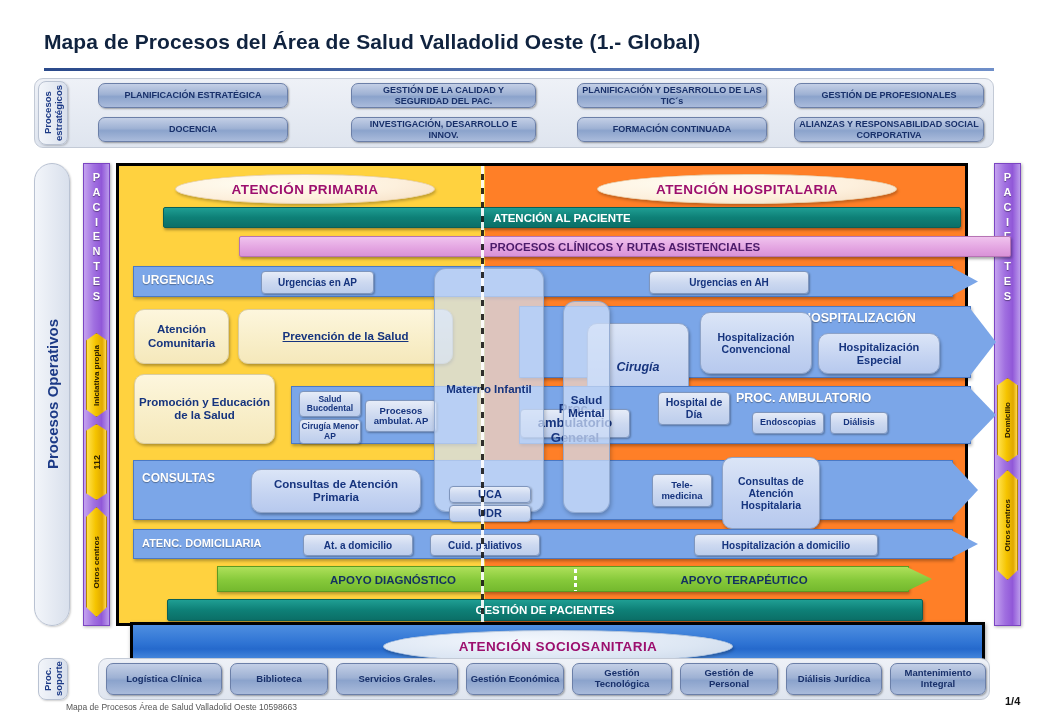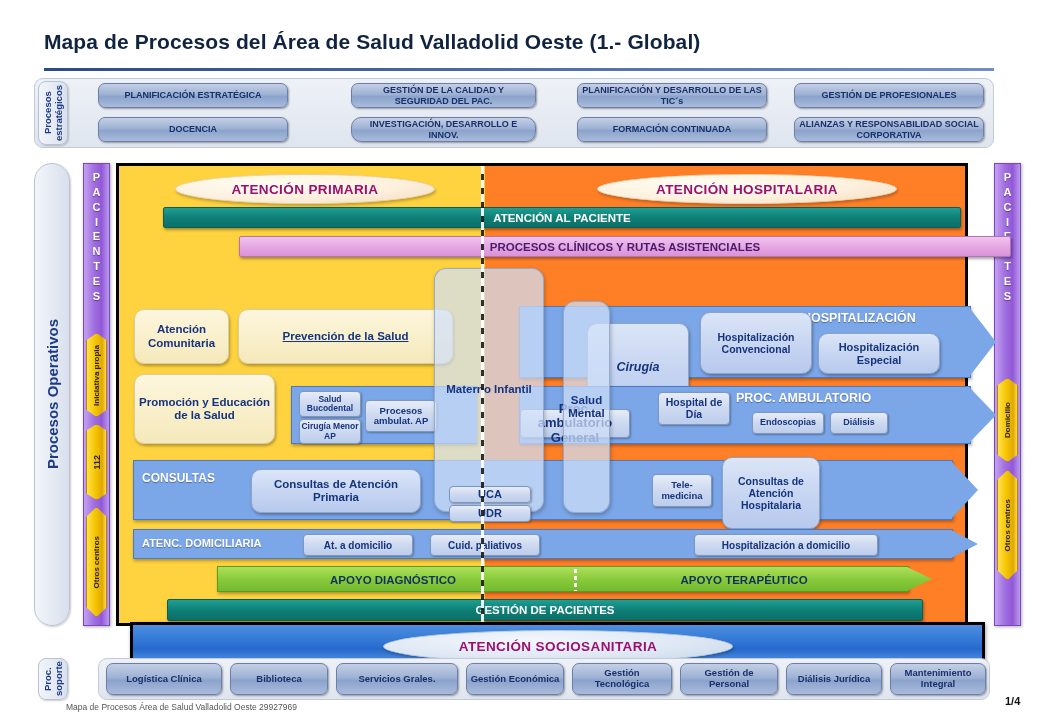--- a/index.html
+++ b/index.html
@@ -110,21 +110,21 @@
 <div class="abs sidelbl" style="left:38px;top:81px;width:30px;height:64px;font-size:9.5px;">
   <span class="vtext">Procesos estratégicos</span>
 </div>
 
 <div class="abs pill" style="left:98px;top:83px;width:190px;height:25px;font-size:9px;">PLANIFICACIÓN ESTRATÉGICA</div>
 <div class="abs pill" style="left:351px;top:83px;width:185px;height:25px;font-size:9px;">GESTIÓN DE LA CALIDAD Y SEGURIDAD DEL PAC.</div>
 <div class="abs pill" style="left:577px;top:83px;width:190px;height:25px;font-size:9px;">PLANIFICACIÓN Y DESARROLLO DE LAS TIC´s</div>
 <div class="abs pill" style="left:794px;top:83px;width:190px;height:25px;font-size:9px;">GESTIÓN DE PROFESIONALES</div>
 
 <div class="abs pill" style="left:98px;top:117px;width:190px;height:25px;font-size:9px;">DOCENCIA</div>
-<div class="abs pill" style="left:351px;top:117px;width:185px;height:25px;font-size:9px;border-radius:10px;">INVESTIGACIÓN, DESARROLLO  E INNOV.</div>
+<div class="abs pill" style="left:351px;top:117px;width:185px;height:25px;font-size:9px;">INVESTIGACIÓN, DESARROLLO  E INNOV.</div>
 <div class="abs pill" style="left:577px;top:117px;width:190px;height:25px;font-size:9px;">FORMACIÓN  CONTINUADA</div>
 <div class="abs pill" style="left:794px;top:117px;width:190px;height:25px;font-size:9px;">ALIANZAS  Y RESPONSABILIDAD SOCIAL CORPORATIVA</div>
 
 <div class="abs sidelbl" style="left:34px;top:163px;width:36px;height:463px;font-size:15px;border-radius:18px;">
   <span class="vtext">Procesos Operativos</span>
 </div>
 
 <div class="abs purplecol" style="left:83px;top:163px;width:27px;height:463px;"></div>
 <div class="abs pcletters" style="left:83px;top:170px;width:27px;font-size:11px;">
   <span style="display:block;">
@@ -174,20 +174,26 @@
   <div class="abs" id="zone-ap"></div>
   <div class="abs" id="zone-ah"></div>
 
   <div class="abs ellipse" style="left:56px;top:8px;width:260px;height:30px;font-size:13.5px;">ATENCIÓN PRIMARIA</div>
   <div class="abs ellipse" style="left:478px;top:8px;width:300px;height:30px;font-size:13.5px;">ATENCIÓN HOSPITALARIA</div>
 
   <div class="abs band band-teal" style="left:44px;top:41px;width:798px;height:21px;font-size:11.5px;">ATENCIÓN AL PACIENTE</div>
 
   <div class="abs band band-pink" style="left:120px;top:70px;width:772px;height:21px;font-size:11.5px;">PROCESOS CLÍNICOS Y RUTAS ASISTENCIALES</div>
 
+  <div class="abs arrow-row" style="left:14px;top:100px;width:820px;height:31px;">
+    <div class="arrow-head"></div>
+    <div class="abs rowlabel" style="left:8px;top:6px;font-size:12px;">URGENCIAS</div>
+    <div class="abs lbox" style="left:127px;top:4px;width:113px;height:23px;font-size:10px;">Urgencias en AP</div>
+    <div class="abs lbox" style="left:515px;top:4px;width:160px;height:23px;font-size:10px;">Urgencias en AH</div>
+  </div>
 
   <div class="abs creambox" style="left:15px;top:143px;width:95px;height:55px;font-size:11.5px;">Atención Comunitaria</div>
   <div class="abs creambox" style="left:119px;top:143px;width:215px;height:55px;font-size:11.5px;text-decoration:underline;">Prevención de la Salud</div>
   <div class="abs creambox" style="left:15px;top:208px;width:141px;height:70px;font-size:11.5px;">Promoción  y Educación de la Salud</div>
 
   <div class="abs arrow-row" style="left:400px;top:140px;width:452px;height:72px;">
     <div class="arrow-head"></div>
     <div class="abs rowlabel" style="left:282px;top:4px;font-size:12.5px;">HOSPITALIZACIÓN</div>
     <div class="abs bigbox" style="left:67px;top:16px;width:102px;height:88px;font-size:12.5px;font-style:italic;">Cirugía</div>
     <div class="abs bigbox" style="left:180px;top:5px;width:112px;height:62px;font-size:10.5px;">Hospitalización Convencional</div>
@@ -257,14 +263,14 @@
 
 <div class="abs pill" style="left:106px;top:663px;width:116px;height:32px;font-size:9.5px;">Logística Clínica</div>
 <div class="abs pill" style="left:230px;top:663px;width:98px;height:32px;font-size:9.5px;">Biblioteca</div>
 <div class="abs pill" style="left:336px;top:663px;width:122px;height:32px;font-size:9.5px;">Servicios Grales.</div>
 <div class="abs pill" style="left:466px;top:663px;width:98px;height:32px;font-size:9.5px;">Gestión Económica</div>
 <div class="abs pill" style="left:572px;top:663px;width:100px;height:32px;font-size:9.5px;">Gestión Tecnológica</div>
 <div class="abs pill" style="left:680px;top:663px;width:98px;height:32px;font-size:9.5px;">Gestión de Personal</div>
 <div class="abs pill" style="left:786px;top:663px;width:96px;height:32px;font-size:9.5px;">Diálisis Jurídica</div>
 <div class="abs pill" style="left:890px;top:663px;width:96px;height:32px;font-size:9.5px;">Mantenimiento Integral</div>
 
-<div class="abs" id="footer-note">Mapa de Procesos Área de Salud Valladolid Oeste 29927969</div>
+<div class="abs" id="footer-note">Mapa de Procesos Área de Salud Valladolid Oeste 10598663</div>
 <div class="abs" id="pagenum">1/4</div>
 
 </body></html>

